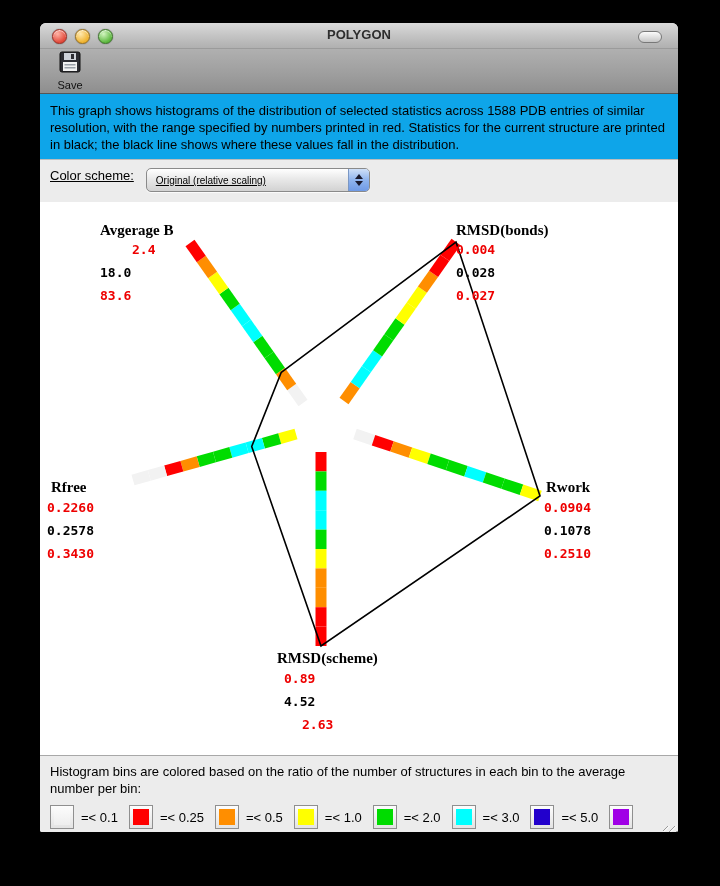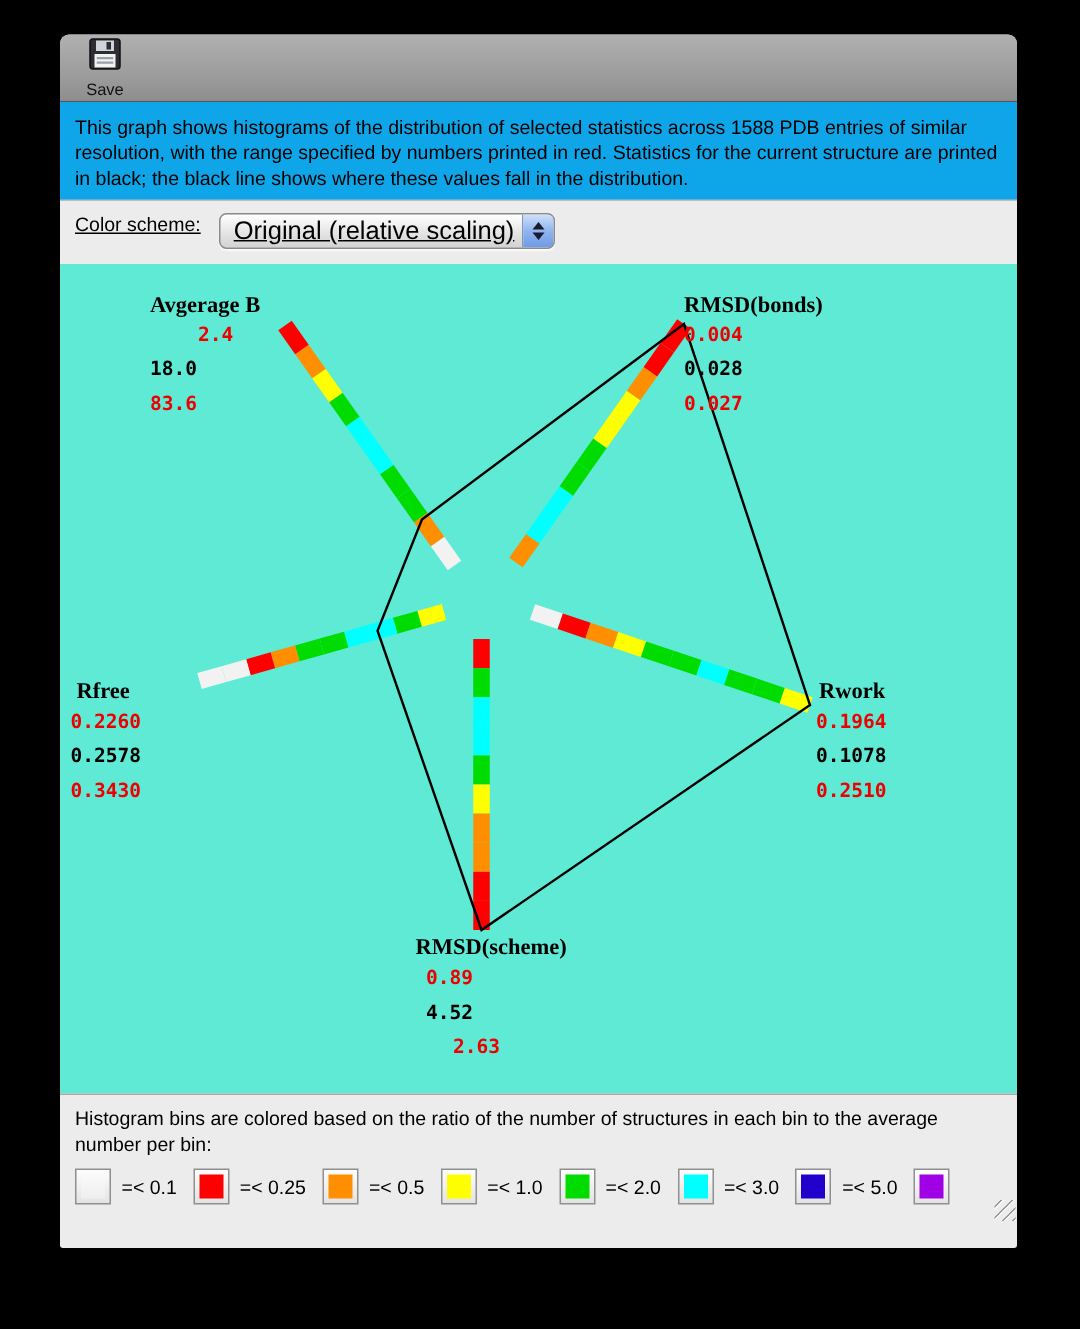--- a/index.html
+++ b/index.html
@@ -27,28 +27,28 @@
   .savebtn{position:absolute;left:8px;top:2px;width:44px;text-align:center;cursor:default;}
   .savebtn .lbl{font-size:11px;color:#111;margin-top:1px;}
   
   .intro{background:#0ea5e9;padding:8px 10px 6px 10px;border-bottom:1px solid #bdbdbd;}
   .intro p{margin:0;font-size:13px;line-height:17px;color:#000;}
   .schemeRow{display:flex;background:#ececec;padding:8px 10px 10px 10px;text-decoration:underline;}
   .schemeRow .lab{font-size:13px;color:#000;margin-right:12px;}
   .popup{position:relative;width:222px;height:22px;border:1px solid #8a8a8a;border-radius:5px;
          background:linear-gradient(180deg,#ffffff,#e9e9e9 45%,#d2d2d2);
          box-shadow:0 1px 1px rgba(255,255,255,.8);display:flex;align-items:center;}
-  .popup .val{flex:1;font-size:17px;color:#000;padding-left:9px;white-space:nowrap;overflow:hidden;}
+  .popup .val{flex:1;font-size:10px;color:#000;padding-left:9px;white-space:nowrap;overflow:hidden;}
   .popup .cap{width:20px;height:100%;border-left:1px solid #7a97c4;border-radius:0 4px 4px 0;
               background:linear-gradient(180deg,#cfe0f8,#8fb4ee 50%,#6f9ae6);
               display:flex;flex-direction:column;align-items:center;justify-content:center;gap:2px;}
   .arrow-up{width:0;height:0;border-left:4px solid transparent;border-right:4px solid transparent;border-bottom:5px solid #1a1a2e;}
   .arrow-dn{width:0;height:0;border-left:4px solid transparent;border-right:4px solid transparent;border-top:5px solid #1a1a2e;}
   
-  .plot{position:relative;width:644px;height:553px;background:#5eead4;}
+  .plot{position:relative;width:644px;height:553px;background:#ffffff;}
   .plot svg{position:absolute;left:1px;top:0;}
   .axis-name{position:absolute;font-family:"Liberation Serif",serif;font-weight:bold;
              font-size:15px;color:#000;white-space:nowrap;}
   .axis-val{position:absolute;font-family:"DejaVu Sans Mono",monospace;font-weight:bold;
             font-size:13px;white-space:nowrap;}
   .axis-val.red{color:#ee0000;}
   .axis-val.black{color:#000;}
   
   .legend{position:relative;background:#ececec;border-top:1px solid #a8a8a8;
           height:86px;padding:7px 10px 0 10px;box-sizing:border-box;}
@@ -63,20 +63,29 @@
   .bin .blabel{font-size:13px;color:#000;margin-left:7px;white-space:nowrap;text-align:center;}
   .grip{position:absolute;right:1px;bottom:1px;width:14px;height:14px;
         background:repeating-linear-gradient(135deg,transparent 0 3px,#9a9a9a 3px 4px,#f5f5f5 4px 5px);}
 </style>
 </head>
 <body>
 
 <div class="stage">
   <div class="window">
 
+    <div class="titlebar">
+      <div class="lights">
+        <div class="light red"></div>
+        <div class="light yellow"></div>
+        <div class="light green"></div>
+      </div>
+      <div class="title">POLYGON</div>
+      <div class="lozenge"></div>
+    </div>
 
     <div class="toolbar">
       <div class="savebtn">
         <span>
           <svg width="24" height="23" viewBox="0 0 24 23">
             <rect x="2" y="1" width="20" height="20" rx="2" fill="#2d2d33" stroke="#111" stroke-width="1"></rect>
             <rect x="6" y="2" width="12" height="7" fill="#cfd3da"></rect>
             <rect x="13" y="3" width="3" height="5" fill="#2d2d33"></rect>
             <rect x="5" y="11" width="14" height="9" fill="#f2f2f2"></rect>
             <rect x="6.5" y="13" width="11" height="1.5" fill="#9aa0a8"></rect>
@@ -158,21 +167,21 @@
         </svg>
         <div class="axis-name" style="left: 60px; top: 20px;">Avgerage B</div>
         <div class="axis-val red" style="left: 60px; top: 40px; margin-left: 32px;">2.4</div>
         <div class="axis-val black" style="left: 60px; top: 63px;">18.0</div>
         <div class="axis-val red" style="left: 60px; top: 86px;">83.6</div>
         <div class="axis-name" style="left: 416px; top: 20px;">RMSD(bonds)</div>
         <div class="axis-val red" style="left: 416px; top: 40px;">0.004</div>
         <div class="axis-val black" style="left: 416px; top: 63px;">0.028</div>
         <div class="axis-val red" style="left: 416px; top: 86px;">0.027</div>
         <div class="axis-name" style="left: 506px; top: 277px;">Rwork</div>
-        <div class="axis-val red" style="left: 504px; top: 298px;">0.1964</div>
+        <div class="axis-val red" style="left: 504px; top: 298px;">0.0904</div>
         <div class="axis-val black" style="left: 504px; top: 321px;">0.1078</div>
         <div class="axis-val red" style="left: 504px; top: 344px;">0.2510</div>
         <div class="axis-name" style="left: 237px; top: 448px;">RMSD(scheme)</div>
         <div class="axis-val red" style="left: 244px; top: 469px;">0.89</div>
         <div class="axis-val black" style="left: 244px; top: 492px;">4.52</div>
         <div class="axis-val red" style="left: 262px; top: 515px;">2.63</div>
         <div class="axis-name" style="left: 11px; top: 277px;">Rfree</div>
         <div class="axis-val red" style="left: 7px; top: 298px;">0.2260</div>
         <div class="axis-val black" style="left: 7px; top: 321px;">0.2578</div>
         <div class="axis-val red" style="left: 7px; top: 344px;">0.3430</div>

